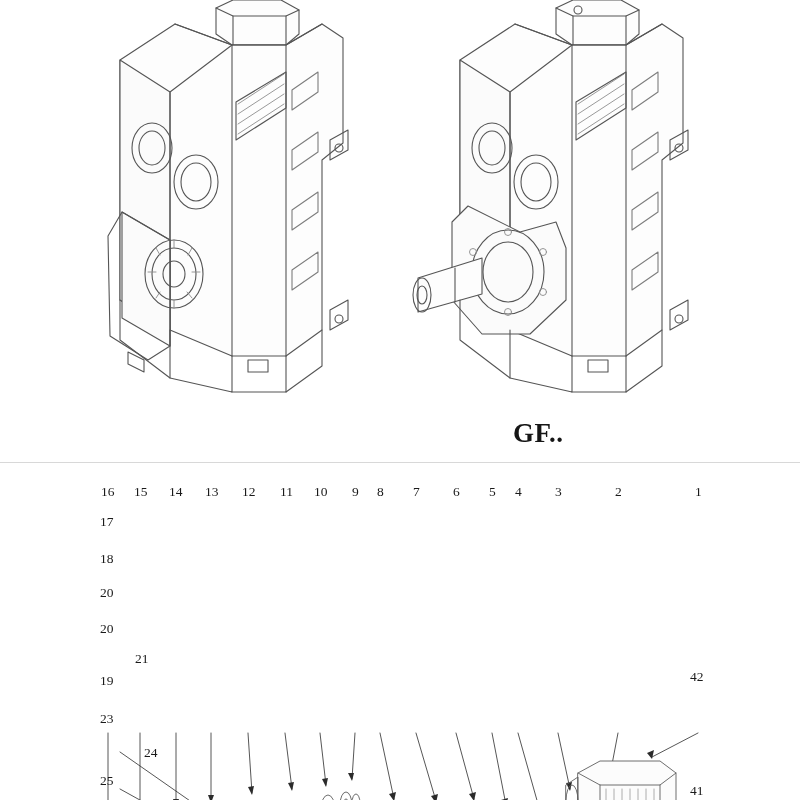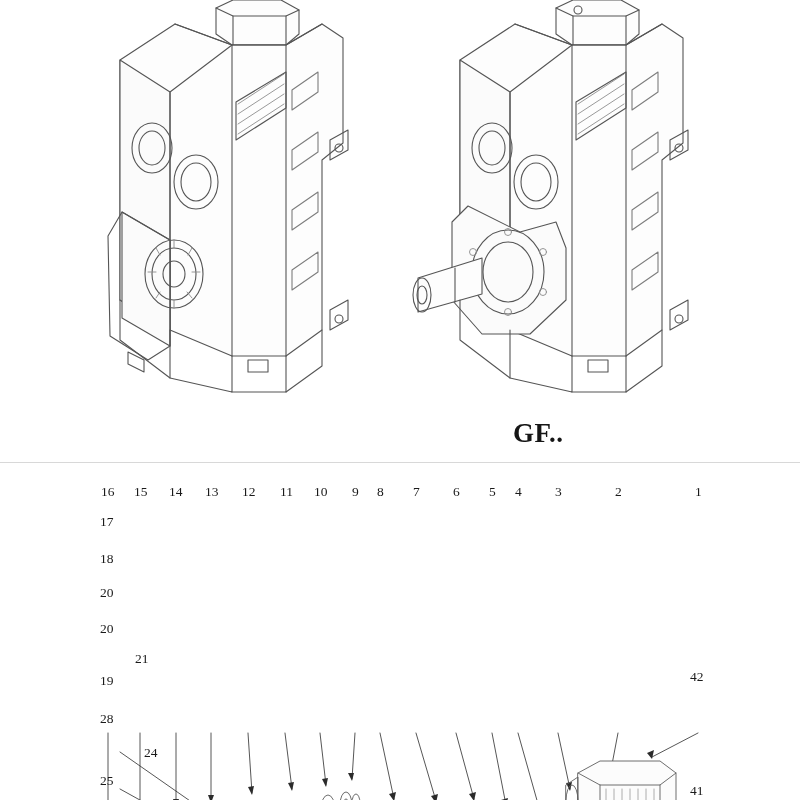--- a/index.html
+++ b/index.html
@@ -421,21 +421,21 @@
     <div class="num" style="left:555px; top:22px;">3</div>
     <div class="num" style="left:615px; top:22px;">2</div>
     <div class="num" style="left:695px; top:22px;">1</div>
 
     <div class="num" style="left:100px; top:52px;">17</div>
     <div class="num" style="left:100px; top:89px;">18</div>
     <div class="num" style="left:100px; top:123px;">20</div>
     <div class="num" style="left:100px; top:159px;">20</div>
     <div class="num" style="left:100px; top:189px;margin-left:35px;">21</div>
     <div class="num" style="left:100px; top:211px;">19</div>
-    <div class="num" style="left:100px; top:249px;">28</div>
+    <div class="num" style="left:100px; top:249px;">23</div>
     <div class="num" style="left:100px; top:283px;margin-left:44px;">24</div>
     <div class="num" style="left:100px; top:311px;">25</div>
 
     <div class="num" style="left:690px; top:207px;">42</div>
     <div class="num" style="left:690px; top:281px;margin-top:40px;">41</div>
   </div>
 
 </div>
 
 </body></html>

